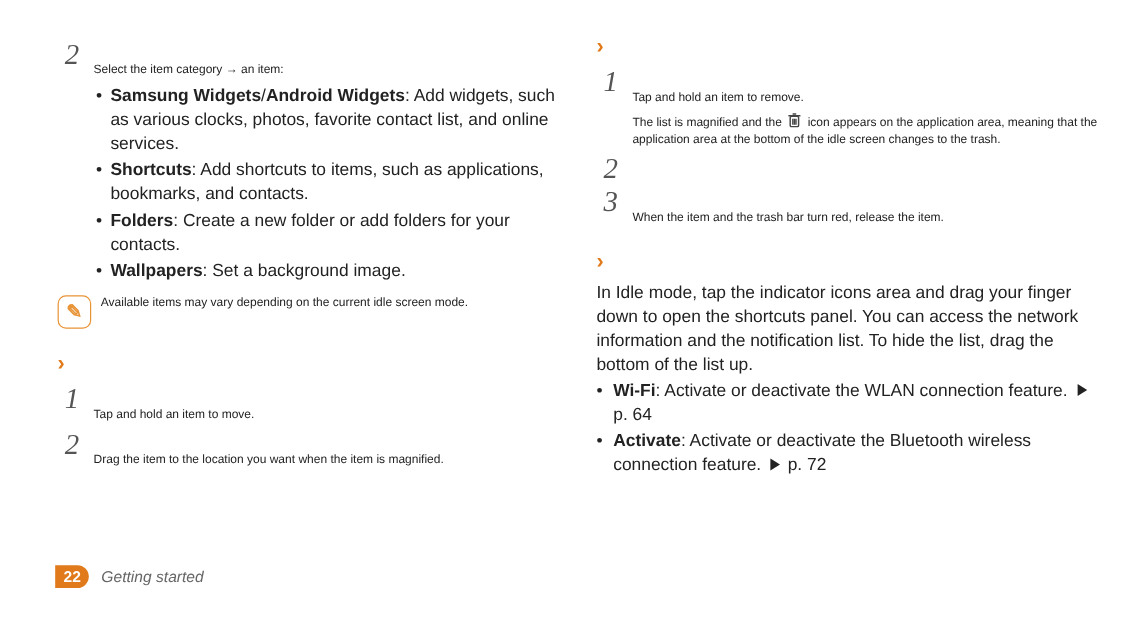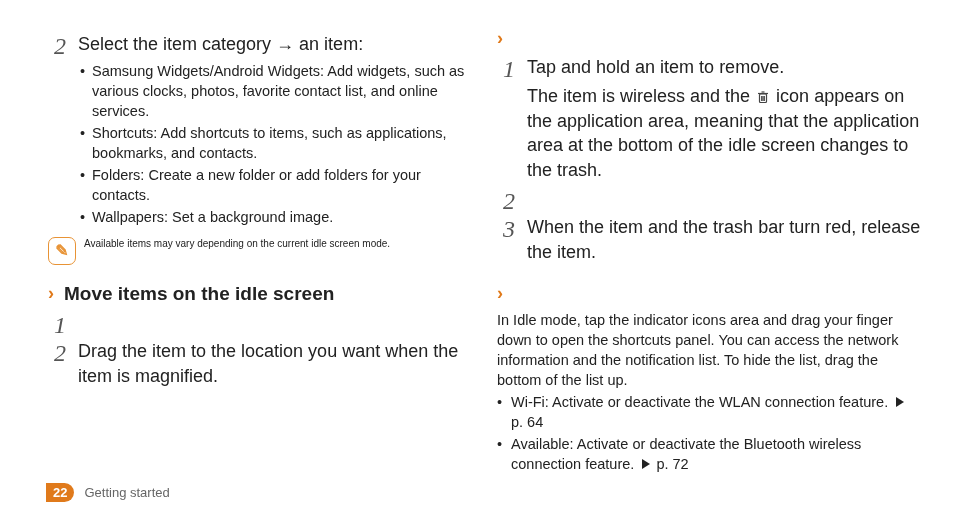--- a/index.html
+++ b/index.html
@@ -38,23 +38,24 @@
     font-size: 24px;
     color: #555;
     min-width: 24px;
     text-align: center;
     margin-right: 6px;
     line-height: 1;
     position: relative;
     top: 2px;
   }
   .step-body {
-    font-size: 18px;
+    font-size: 10px;
     line-height: 1.38;
     flex: 1;
+    margin-top: 20px;
   }
 
   .sub-bullet {
     display: flex;
     margin: 2px 0 2px 32px;
     font-size: 14.5px;
     line-height: 1.38;
   }
   .sub-bullet .dot {
     min-width: 12px;
@@ -63,21 +64,21 @@
 
   .bullet {
     display: flex;
     margin: 2px 0 2px 0;
     font-size: 14.5px;
     line-height: 1.38;
   }
   .bullet .dot { min-width: 14px; }
   .bullet .txt { flex: 1; }
 
-  b { font-weight: 400; text-align: right; }
+  b { font-weight: 700; text-align: right; }
 
   .note {
     display: flex;
     align-items: flex-start;
     margin: 10px 0 4px 0;
   }
   .note-icon {
     width: 26px;
     height: 26px;
     border-radius: 7px;
@@ -124,35 +125,36 @@
     border-top: 5px solid transparent;
     border-bottom: 5px solid transparent;
     border-left: 8px solid #222;
     vertical-align: middle;
     margin: 0 2px 2px 4px;
   }
 
   .footer {
     position: absolute;
     left: 46px;
-    bottom: 16px;
+    bottom: 28px;
     display: flex;
     align-items: center;
   }
   .pagenum {
     background: #e07a1b;
     color: #fff;
     font-weight: 600;
     font-size: 13px;
     padding: 2px 7px;
     border-top-right-radius: 10px;
     border-bottom-right-radius: 10px;
     margin-right: 10px;
   }
   .foot-title {
+    font-style: italic;
     color: #666;
     font-size: 13px;
   }
 
   .trash-icon {
     display: inline-block;
     position: relative;
     width: 12px;
     height: 14px;
     vertical-align: -2px;
@@ -200,45 +202,45 @@
       </span>
     </div>
 
     <div class="note">
       <div class="note-icon">✎</div>
       <div class="note-text">Available items may vary depending on the current idle screen mode.</div>
     </div>
 
     <div class="hdr">
       <span class="chev">›</span>
-      <span>Move items on the idle screen</span>
     </div>
 
     <div class="step">
       <div class="step-num">1</div>
+      <div class="step-body">Tap and hold an item to move.</div>
     </div>
     <div class="step">
       <div class="step-num">2</div>
       <div class="step-body">Drag the item to the location you want when the item is magnified.</div>
     </div>
 
   </div>
 
   <div class="col col-right">
 
     <div class="hdr hdr-small-mt">
       <span class="chev">›</span>
     </div>
 
     <div class="step">
       <div class="step-num">1</div>
       <div class="step-body">
         <div>Tap and hold an item to remove.</div>
         <div style="margin-top:4px;">
-          <span>The item is wireless and the </span>
+          <span>The list is magnified and the </span>
           <span class="trash-icon">
             <svg viewBox="0 0 12 14">
                 <g fill="none" stroke="#444" stroke-width="1.2">
                   <rect x="2.5" y="4" width="7" height="8.5" rx="1"></rect>
                   <line x1="1" y1="3.5" x2="11" y2="3.5"></line>
                   <line x1="4.5" y1="2" x2="7.5" y2="2"></line>
                   <line x1="4.7" y1="6" x2="4.7" y2="11"></line>
                   <line x1="6" y1="6" x2="6" y2="11"></line>
                   <line x1="7.3" y1="6" x2="7.3" y2="11"></line>
                 </g>
@@ -266,21 +268,21 @@
     <div class="bullet">
       <span class="dot">•</span>
       <span class="txt">
         <b>Wi-Fi</b><span>: Activate or deactivate the WLAN connection feature. </span><span class="tri"></span><span> p. 64</span>
       </span>
     </div>
 
     <div class="bullet">
       <span class="dot">•</span>
       <span class="txt">
-        <b>Available</b><span>: Activate or deactivate the Bluetooth wireless connection feature. </span><span class="tri"></span><span> p. 72</span>
+        <b>Activate</b><span>: Activate or deactivate the Bluetooth wireless connection feature. </span><span class="tri"></span><span> p. 72</span>
       </span>
     </div>
 
   </div>
 
   <div class="footer">
     <div class="pagenum">22</div>
     <div class="foot-title">Getting started</div>
   </div>
 

